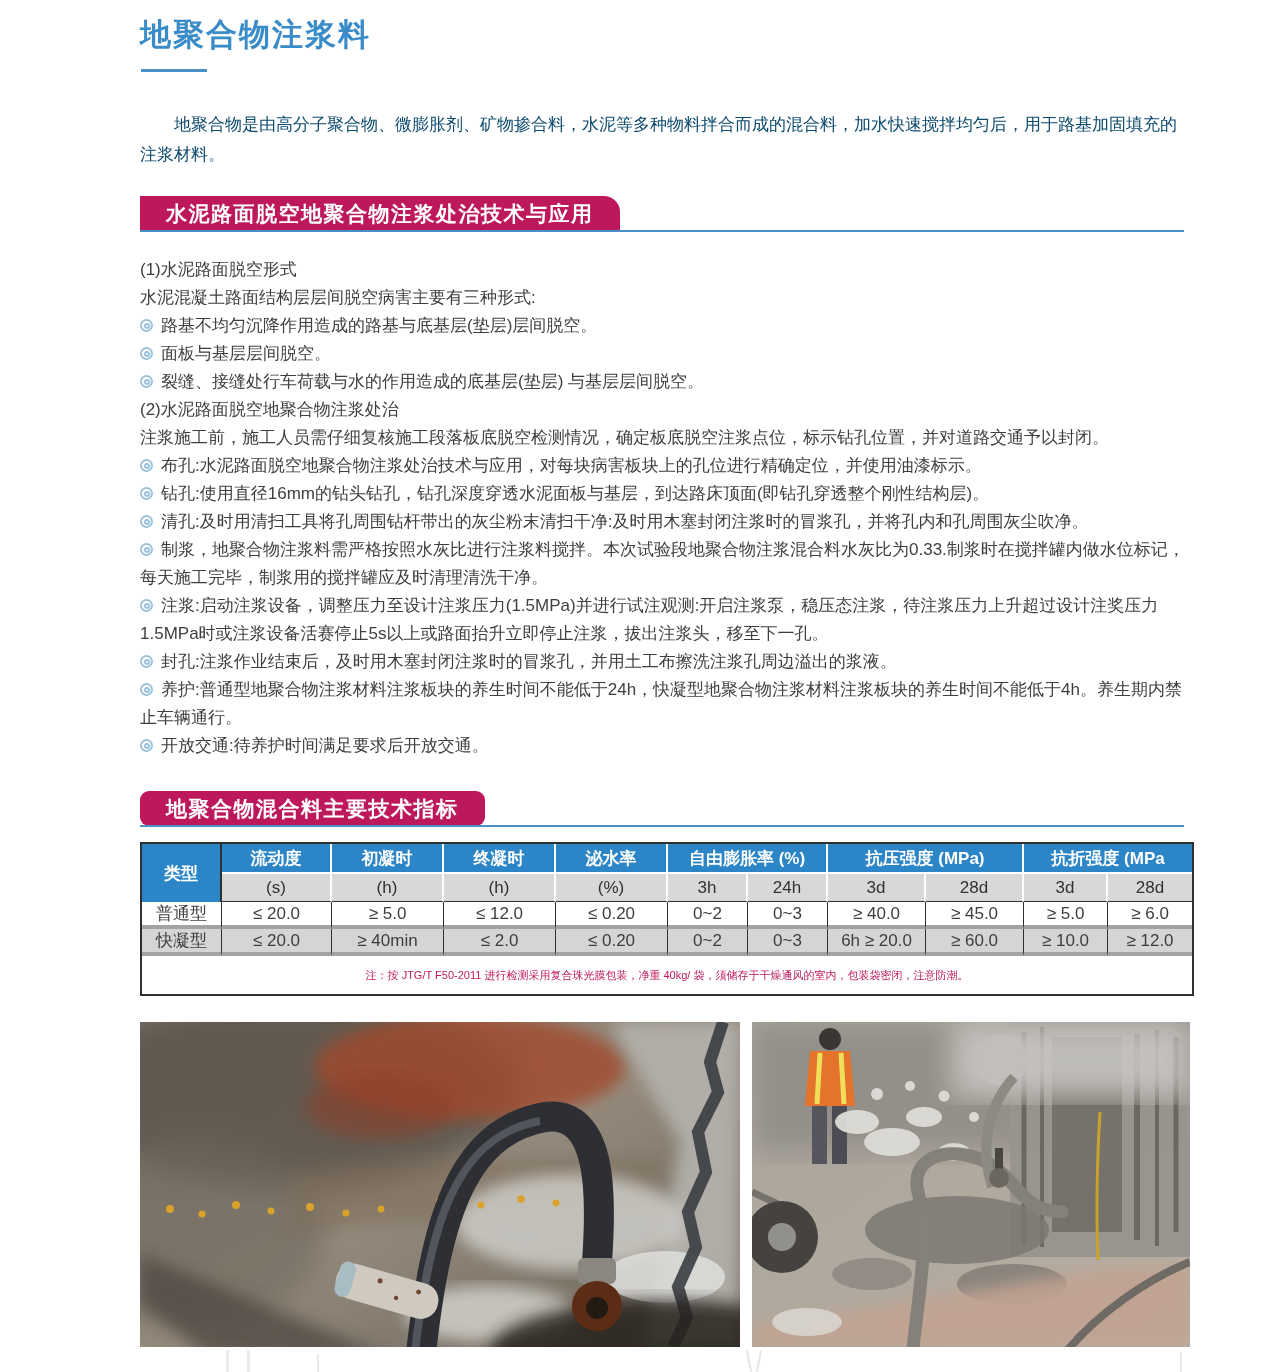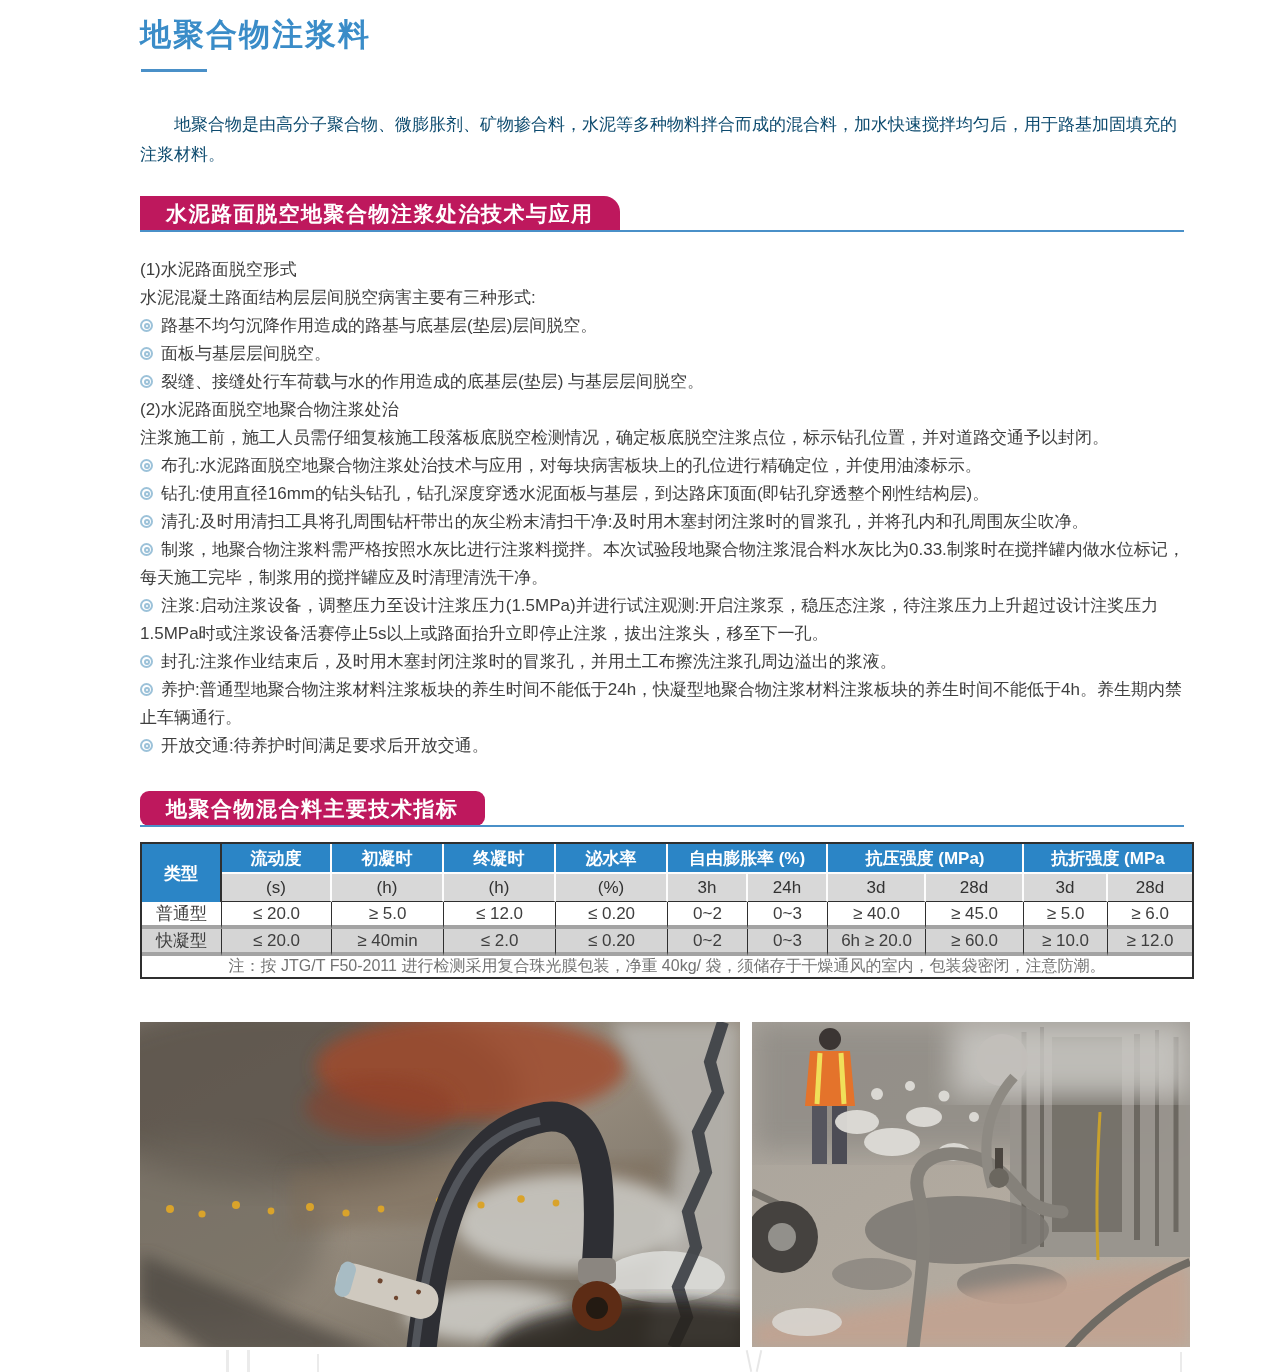--- a/index.html
+++ b/index.html
@@ -40,21 +40,21 @@
   .hb { background:#2b85c6; color:#ffffff; font-weight:700; height:30px;
         border-right:2px solid #fdfdfd; border-bottom:2px solid #fdfdfd; }
   .hb-last { border-right:none;margin-left:30px; }
   .htype { border-right:2px solid #2f2f2f; border-bottom:none; }
   .hg { background:#d8d8d8; color:#323232; height:28px; border-right:2px solid #fdfdfd;
         border-bottom:1px solid #2f2f2f; font-weight:400; }
   .hg-last { border-right:none; }
   .dr td { height:17px; border-right:1px solid #2f2f2f; border-bottom:4px solid #a3a3a3; }
   .dr td:last-child { border-right:none; }
   .dr-gray td { background:#d5d5d5; }
-  .note-row td { height:20px; border:none; font-size:16px; color:#737373; }
+  .note-row td { height:38px; border:none; font-size:11px; color:#be185d; }
 
   
   .photo { position:absolute; top:1022px; height:325px; overflow:hidden; background:#8b847a; }
   .photo-left  { left:140px; width:600px; }
   .photo-right { left:752px; width:438px; }
   .photo svg { display:block; }
 
   
   .ghost { position:absolute; background:#e2e2e2; opacity:.7; }
   .g1 { left:226px; top:1350px; width:3px; height:22px; }

